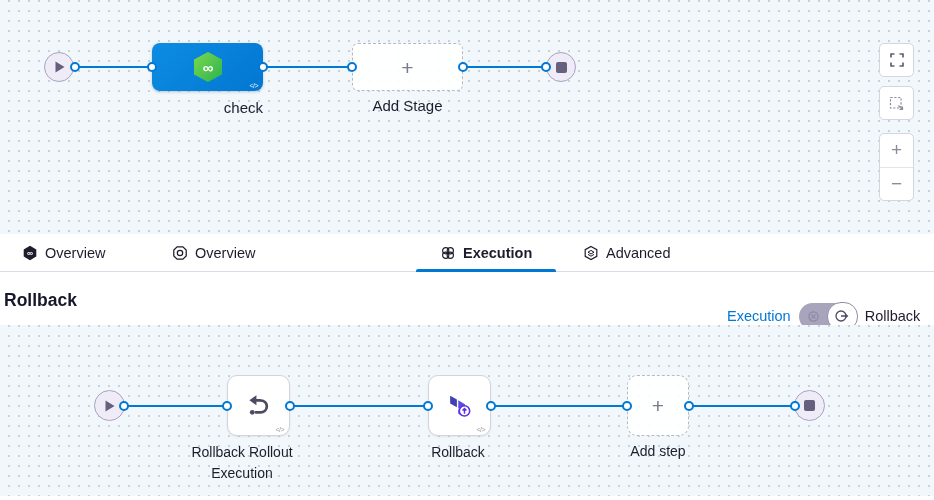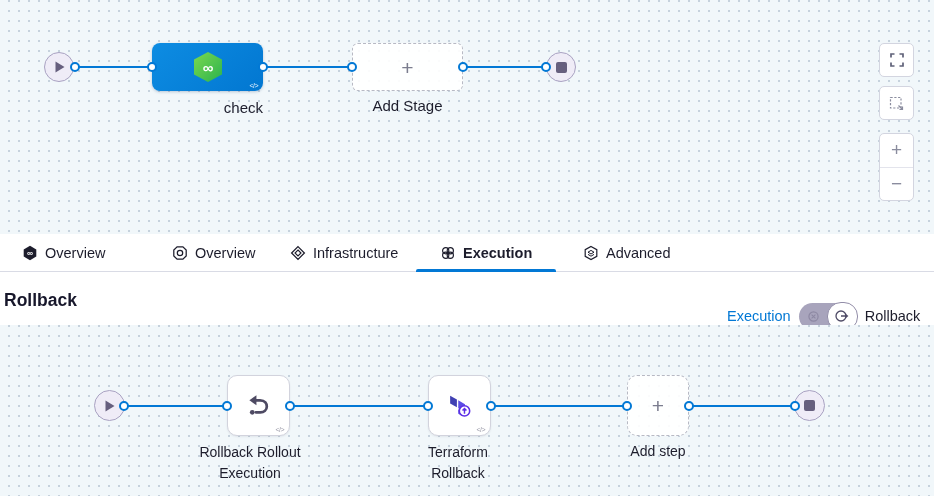--- a/index.html
+++ b/index.html
@@ -135,27 +135,20 @@
       </svg>
       <span>Overview</span>
     </div>
     <div class="tab" style="left:172px;">
       <svg width="16" height="16" viewBox="0 0 16 16">
         <polygon points="5.1,1.8 10.9,1.8 14.2,5.1 14.2,10.9 10.9,14.2 5.1,14.2 1.8,10.9 1.8,5.1" fill="none" stroke="#1d1d2c" stroke-width="1.25"></polygon>
         <circle cx="8" cy="8" r="2.7" fill="none" stroke="#1d1d2c" stroke-width="1.25"></circle>
       </svg>
       <span>Overview</span>
     </div>
-    <div class="tab" style="left:290px;">
-      <svg width="16" height="16" viewBox="0 0 16 16">
-        <path d="M8 1.6 L14.4 8 8 14.4 1.6 8 Z" fill="none" stroke="#1d1d2c" stroke-width="1.25"></path>
-        <path d="M8 5 L11 8 8 11 5 8 Z" fill="none" stroke="#1d1d2c" stroke-width="1.1"></path>
-      </svg>
-      <span>Infrastructure</span>
-    </div>
     <div class="tab active" style="left:440px;">
       <svg width="16" height="16" viewBox="0 0 16 16">
         <circle cx="5.7" cy="5.7" r="3.1" fill="none" stroke="#1d1d2c" stroke-width="1.2"></circle>
         <circle cx="10.3" cy="5.7" r="3.1" fill="none" stroke="#1d1d2c" stroke-width="1.2"></circle>
         <circle cx="5.7" cy="10.3" r="3.1" fill="none" stroke="#1d1d2c" stroke-width="1.2"></circle>
         <circle cx="10.3" cy="10.3" r="3.1" fill="none" stroke="#1d1d2c" stroke-width="1.2"></circle>
       </svg>
       <span>Execution</span>
     </div>
     <div class="tab" style="left:583px;">
@@ -202,37 +195,36 @@
     </div>
 
     <div class="step-box" style="left:227px;">
       <svg width="27" height="27" viewBox="0 0 26 26">
         <polygon points="11,3.2 11,12.8 4.2,8" fill="#4e4a63"></polygon>
         <path d="M10 8 L14.5 8 C19.5 8 21 11.5 21 14 C21 17.3 18.3 19.6 14.8 19.6 L10.5 19.6" fill="none" stroke="#4e4a63" stroke-width="2.6" stroke-linecap="round"></path>
         <circle cx="7" cy="19.6" r="2.3" fill="#4e4a63"></circle>
       </svg>
       <span class="code-badge">&lt;/&gt;</span>
     </div>
-    <div class="step-label" style="left:170px;">
+    <div class="step-label" style="left:162px;">
       <div>Rollback Rollout</div>
       <div>Execution</div>
     </div>
 
     <div class="step-box" style="left:428px;">
       <svg width="27" height="27" viewBox="0 0 26 26">
         <polygon points="4,3.5 10.5,7.2 10.5,14.8 4,11.1" fill="#4040b2"></polygon>
         <polygon points="11.8,8 18.3,11.7 18.3,19.3 11.8,15.6" fill="#5c4ee5"></polygon>
         <polygon points="11.8,16.6 15.5,18.7 15.5,23 11.8,20.9" fill="#5c4ee5"></polygon>
         <circle cx="17.8" cy="18.2" r="5" fill="#ffffff" stroke="#5c2ee6" stroke-width="1.5"></circle>
         <path d="M17.8 21 V16.2 M15.9 17.9 L17.8 16 L19.7 17.9" fill="none" stroke="#5c2ee6" stroke-width="1.4"></path>
       </svg>
       <span class="code-badge">&lt;/&gt;</span>
     </div>
     <div class="step-label" style="left:378px;">
-      <div>Terraform</div>
       <div>Rollback</div>
     </div>
 
     <div class="dashed-box" style="left:627px;top:50px;width:62px;height:61px;border-radius:10px;">
       <span class="plus-glyph">+</span>
     </div>
     <div class="step-label" style="left:578px;top:116px;">Add step</div>
 
     <div class="term-node" style="left:794px;top:65px;width:31px;height:31px;">
       <div class="stop-sq"></div>

